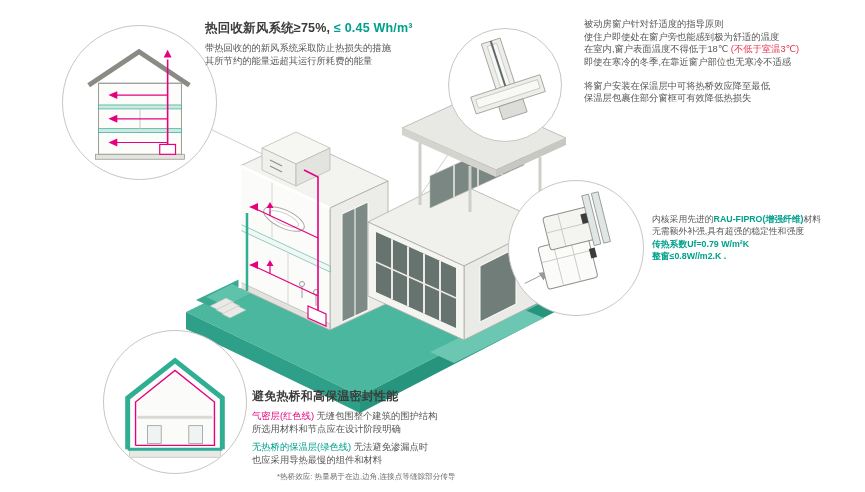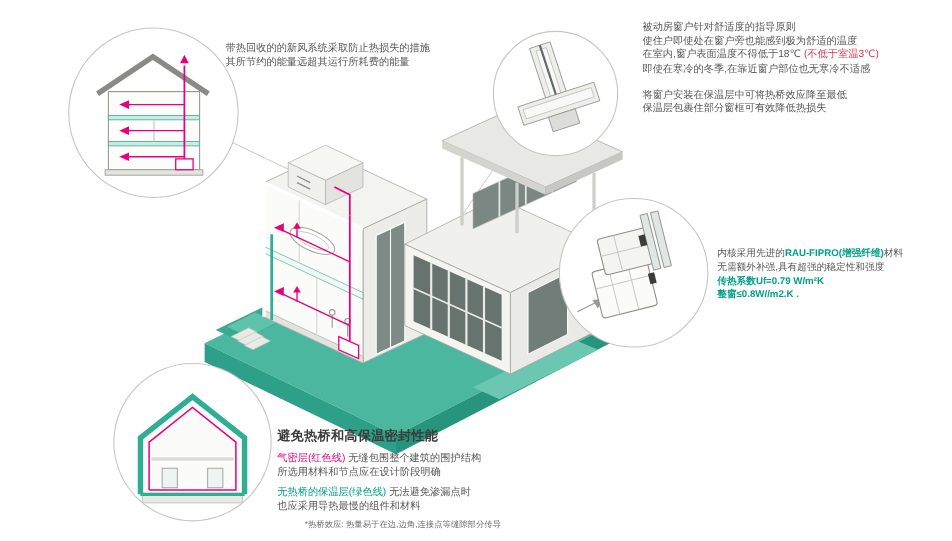--- a/index.html
+++ b/index.html
@@ -199,39 +199,40 @@
       <rect x="34" y="86" width="76" height="3" fill="#d9d9d5"></rect>
       <rect x="44" y="96" width="14" height="18" fill="#eef4f2" stroke="#9a9a95" stroke-width="0.8"></rect>
       <rect x="86" y="96" width="14" height="18" fill="#eef4f2" stroke="#9a9a95" stroke-width="0.8"></rect>
       <polyline points="24,120 24,68 72,30 120,68 120,120" fill="none" stroke="#2fae94" stroke-width="5"></polyline>
       <line x1="24" y1="120" x2="120" y2="120" stroke="#2fae94" stroke-width="3"></line>
       <polyline points="32,116 32,72 72,40 112,72 112,116 32,116" fill="none" stroke="#e6007e" stroke-width="1.4"></polyline>
     </svg>
   </div>
 
   <div class="tb" style="left:205px; top:20px; width:270px;">
-    <div class="body" style="margin-top:17px;">
+    <div class="title"><span>热回收新风系统≥75%,</span><span class="green"> ≤ 0.45 Wh/m³</span></div>
+    <div class="body" style="margin-top:5px;">
       <div>带热回收的的新风系统采取防止热损失的措施</div>
       <div>其所节约的能量远超其运行所耗费的能量</div>
     </div>
   </div>
 
   <div class="tb" style="left:584px; top:12px; width:278px;">
     <div class="body" style="margin-top:6px;">
       <div>被动房窗户针对舒适度的指导原则</div>
       <div>使住户即使处在窗户旁也能感到极为舒适的温度</div>
       <div><span>在室内,窗户表面温度不得低于18℃ </span><span class="rednote">(不低于室温3℃)</span></div>
       <div>即使在寒冷的冬季,在靠近窗户部位也无寒冷不适感</div>
       <div class="gap"></div>
       <div>将窗户安装在保温层中可将热桥效应降至最低</div>
       <div>保温层包裹住部分窗框可有效降低热损失</div>
     </div>
   </div>
 
-  <div class="tb" style="left:652px; top:224px; width:212px;">
+  <div class="tb" style="left:652px; top:213px; width:212px;">
     <div class="body-sm">
       <div><span>内核采用先进的</span><span class="greenb">RAU-FIPRO(增强纤维)</span><span>材料</span></div>
       <div>无需额外补强,具有超强的稳定性和强度</div>
       <div class="greenb">传热系数Uf=0.79 W/m²K</div>
       <div class="greenb">整窗≤0.8W//m2.K .</div>
     </div>
   </div>
 
   <div class="tb" style="left:252px; top:388px; width:310px;">
     <div class="title" style="font-size:12px;">避免热桥和高保温密封性能</div>

